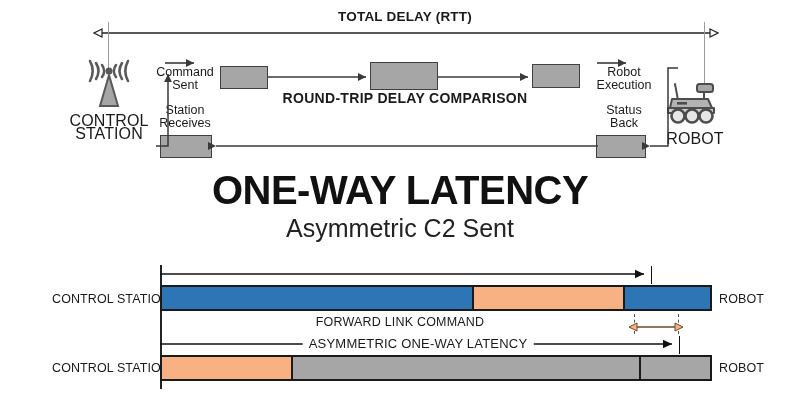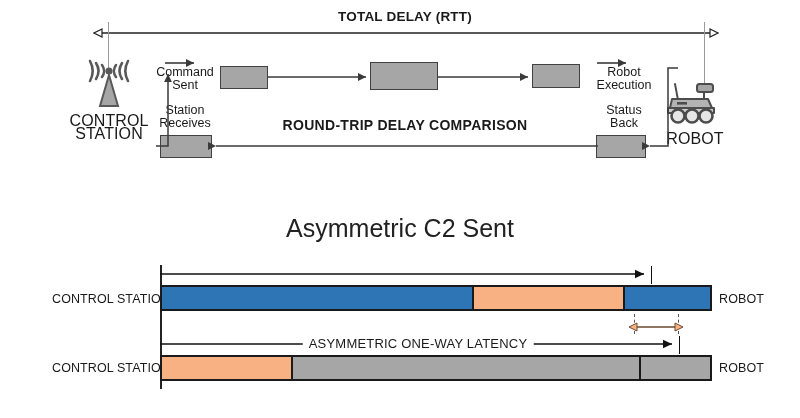--- a/index.html
+++ b/index.html
@@ -220,21 +220,21 @@
   <div class="gbox" style="left:370px; top:62px; width:68px; height:28px;"></div>
   <div class="gbox" style="left:532px; top:64px; width:48px; height:24px;"></div>
 
   <svg class="abs" style="left:268px; top:72px;" width="104" height="10">
     <line x1="0" y1="5" x2="98" y2="5" stroke="#3a3a3a" stroke-width="1.5" marker-end="url(#solidR)"></line>
   </svg>
   <svg class="abs" style="left:438px; top:72px;" width="96" height="10">
     <line x1="0" y1="5" x2="90" y2="5" stroke="#3a3a3a" stroke-width="1.5" marker-end="url(#solidR)"></line>
   </svg>
 
-  <div class="lbl mid-title ctr" style="left:405px; top:118px;">ROUND-TRIP DELAY COMPARISON</div>
+  <div class="lbl mid-title ctr" style="left:405px; top:91px;">ROUND-TRIP DELAY COMPARISON</div>
 
   <div class="lbl step-label ctr" style="left:185px; top:104px;">Station</div>
   <div class="lbl step-label ctr" style="left:185px; top:117px;">Receives</div>
 
   <div class="lbl step-label ctr" style="left:624px; top:104px;">Status</div>
   <div class="lbl step-label ctr" style="left:624px; top:117px;">Back</div>
 
   <div class="gbox" style="left:160px; top:135px; width:52px; height:23px;"></div>
   <div class="gbox" style="left:596px; top:135px; width:50px; height:23px;"></div>
 
@@ -243,38 +243,40 @@
   </svg>
 
   <svg class="abs" style="left:644px; top:66px;" width="34" height="84">
     <path d="M34,2 L34,2 L24,2 L24,80 L6,80" fill="none" stroke="#3a3a3a" stroke-width="1.5" marker-end="url(#solidL)"></path>
   </svg>
 
   <svg class="abs" style="left:150px; top:66px;" width="34" height="84">
     <path d="M6,80 L18,80 L18,8" fill="none" stroke="#3a3a3a" stroke-width="1.5" marker-end="url(#solidR)"></path>
   </svg>
 
+  <div class="headline" style="top:168px;">ONE-WAY LATENCY</div>
   <div class="subhead" style="top:214px;">Asymmetric C2 Sent</div>
 
   <div class="tl-axis" style="left:160px; top:265px; height:124px;"></div>
 
   <svg class="abs" style="left:160px; top:268px;" width="492" height="12">
     <line x1="0" y1="6" x2="484" y2="6" stroke="#111" stroke-width="1.7" marker-end="url(#tlArrow)"></line>
   </svg>
   <div class="thin-v" style="left:651px; top:266px; height:18px; border-left:1.6px solid #111;"></div>
 
   <div class="side-label" style="left:52px; top:292px;">CONTROL STATION</div>
   <div class="side-label" style="left:719px; top:292px;">ROBOT</div>
 
   <div class="bar" style="left:160px; top:285px; width:552px; height:26px;">
     <div class="seg" style="width:56.6%; background:#2E75B6;"></div>
     <div class="seg" style="width:27.6%; background:#F8B183;"></div>
     <div class="seg" style="width:15.8%; background:#2E75B6;"></div>
   </div>
 
+  <div class="cap-label" style="left:400px; top:315px;">FORWARD LINK COMMAND</div>
 
   <div class="dot-v" style="left:634px; top:314px; height:20px;"></div>
   <div class="dot-v" style="left:678px; top:314px; height:20px;"></div>
   <svg class="abs" style="left:632px; top:320px;" width="50" height="14">
     <line x1="5" y1="7" x2="43" y2="7" stroke="#6b4a2e" stroke-width="1.5" marker-start="url(#pkL)" marker-end="url(#pkR)"></line>
   </svg>
 
   <svg class="abs" style="left:160px; top:338px;" width="520" height="12">
     <line x1="0" y1="6" x2="512" y2="6" stroke="#111" stroke-width="1.7" marker-end="url(#tlArrow)"></line>
   </svg>

